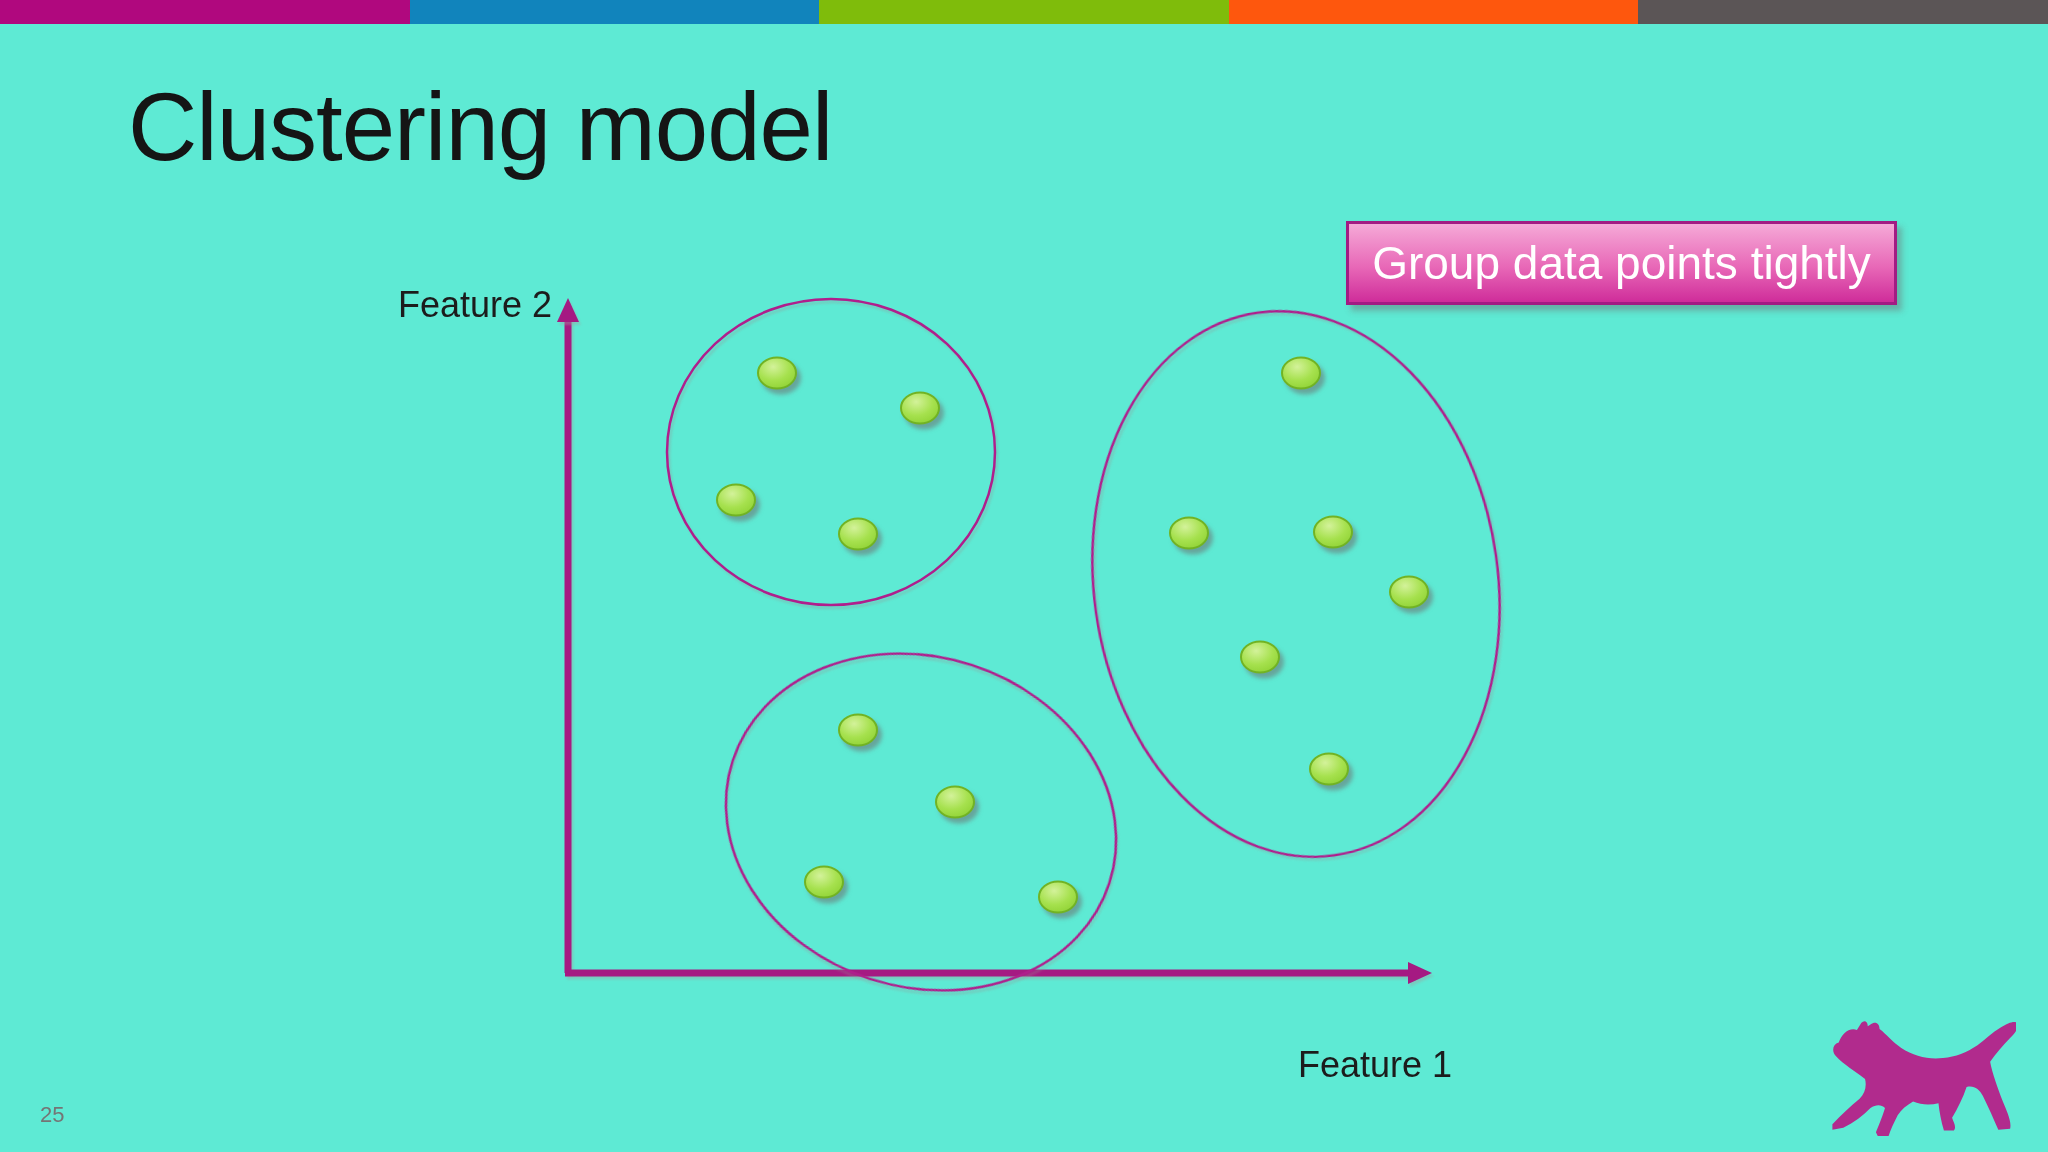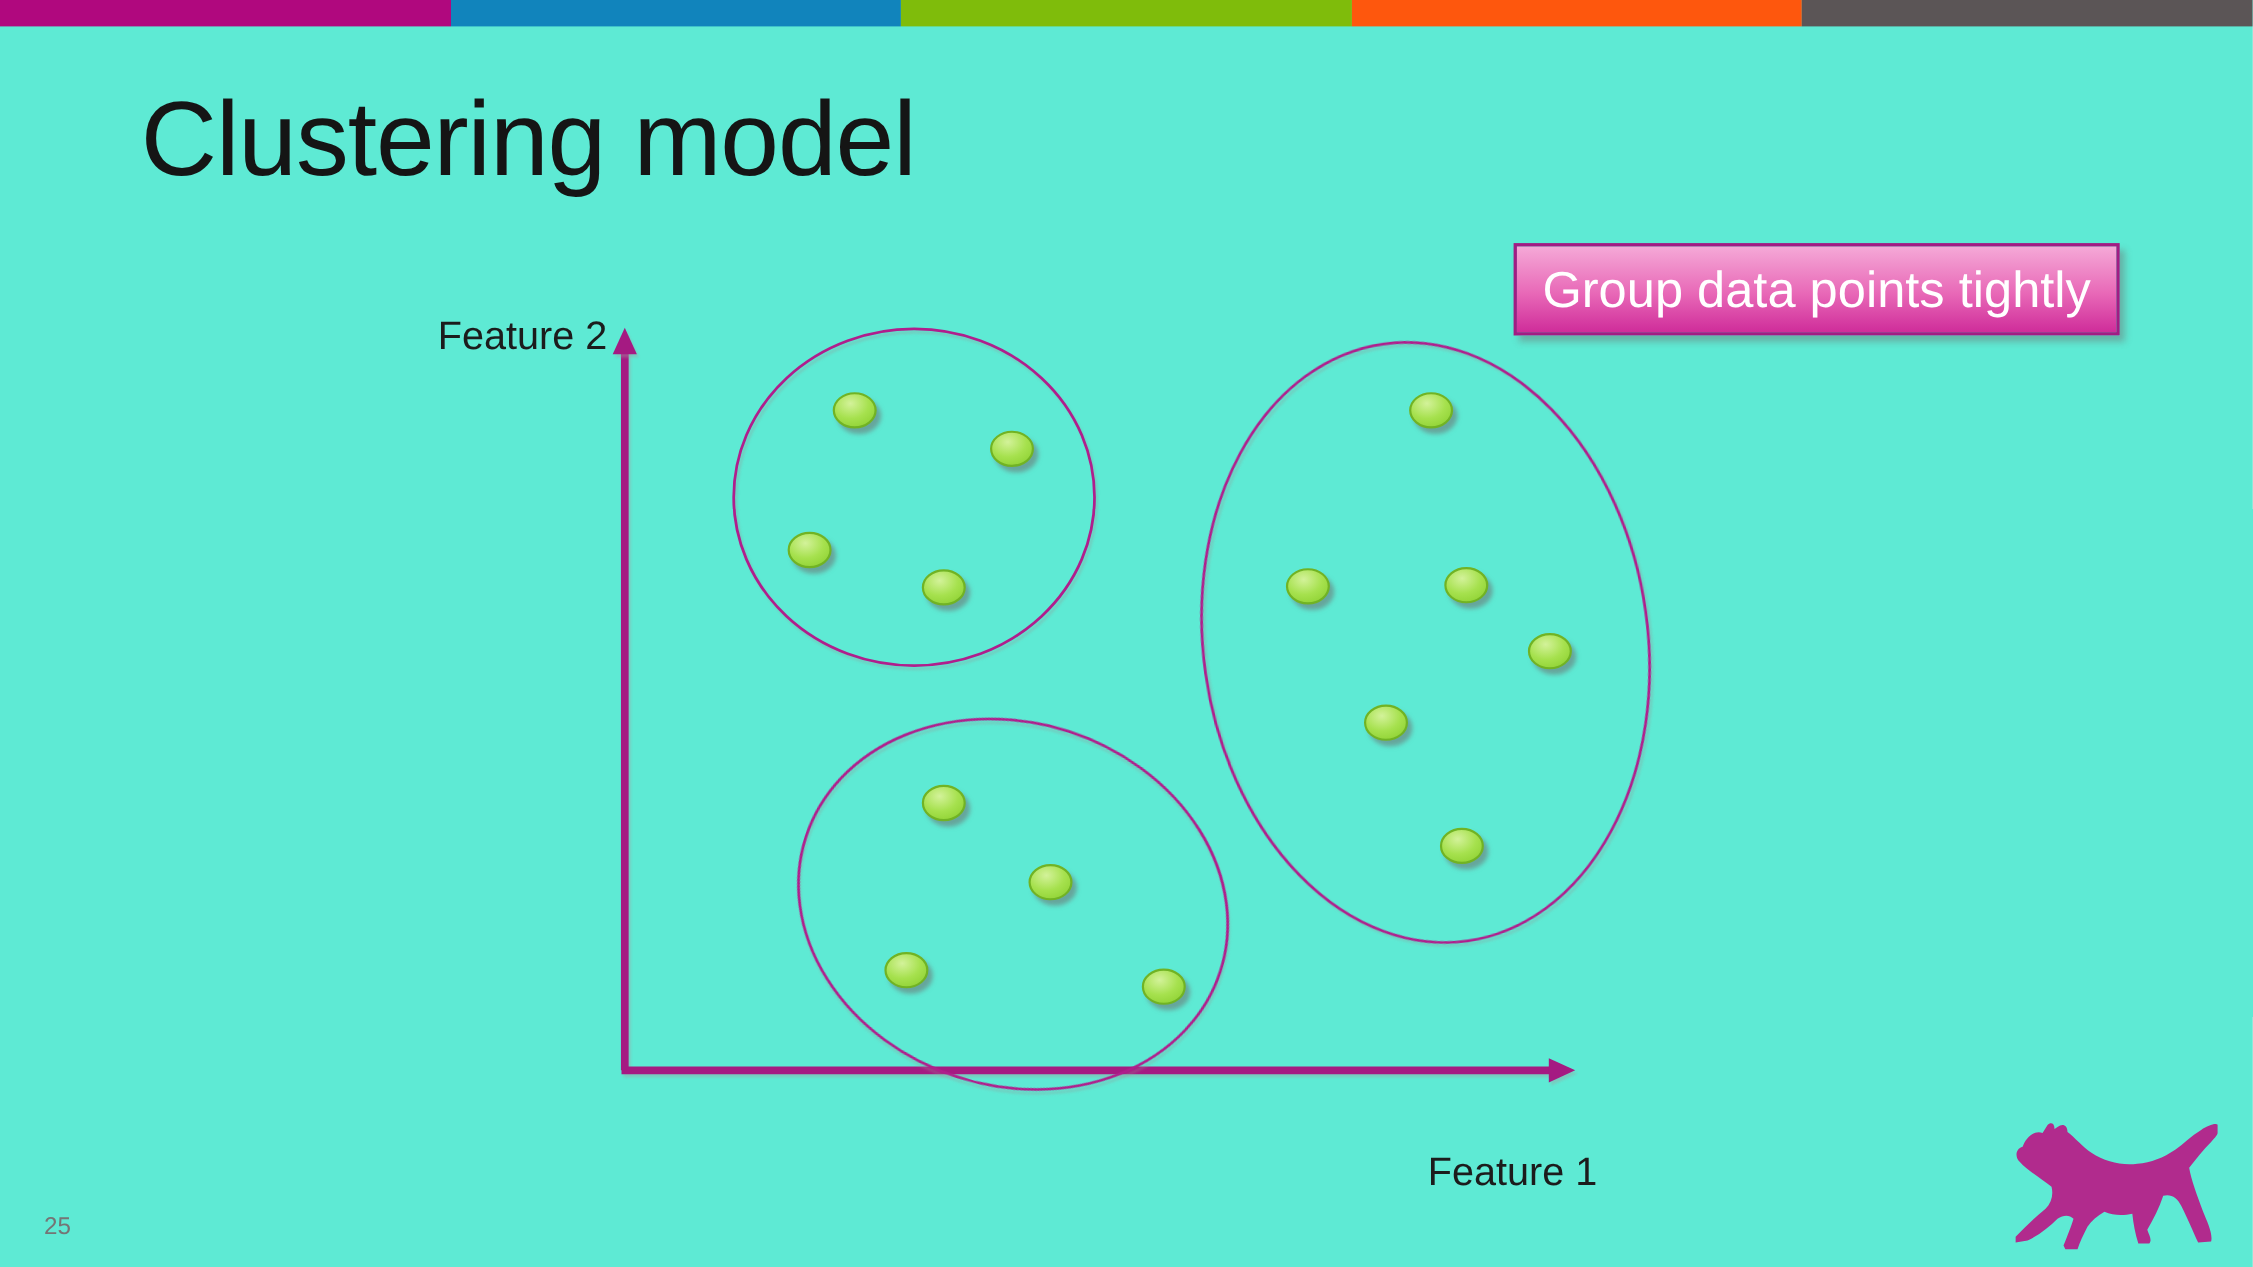--- a/index.html
+++ b/index.html
@@ -39,21 +39,21 @@
   <div class="topbar">
       <div class="seg" style="background: rgb(176, 8, 126);"></div>
       <div class="seg" style="background: rgb(17, 132, 188);"></div>
       <div class="seg" style="background: rgb(127, 188, 11);"></div>
       <div class="seg" style="background: rgb(254, 87, 13);"></div>
       <div class="seg" style="background: rgb(91, 85, 86);"></div>
     </div>
 
   <h1 class="title">Clustering model</h1>
 
-  <div class="badge" style="background: linear-gradient(rgb(245, 169, 215) 0%, rgb(232, 104, 183) 55%, rgb(207, 45, 154) 100%); border-color: rgb(162, 28, 131); color: rgb(255, 255, 255); margin-left: 30px;">
+  <div class="badge" style="background: linear-gradient(rgb(245, 169, 215) 0%, rgb(232, 104, 183) 55%, rgb(207, 45, 154) 100%); border-color: rgb(162, 28, 131); color: rgb(255, 255, 255);">
     <span>Group data points tightly</span>
   </div>
 
   <div class="axis-label ylabel">Feature 2</div>
   <div class="axis-label xlabel">Feature 1</div>
 
   <svg id="chart-svg" class="chart-svg" viewBox="0 0 2048 1152">
       <defs>
         <radialGradient id="dotGrad" cx="40%" cy="30%" r="80%">
           <stop offset="0%" stop-color="#d3f29a"></stop>

